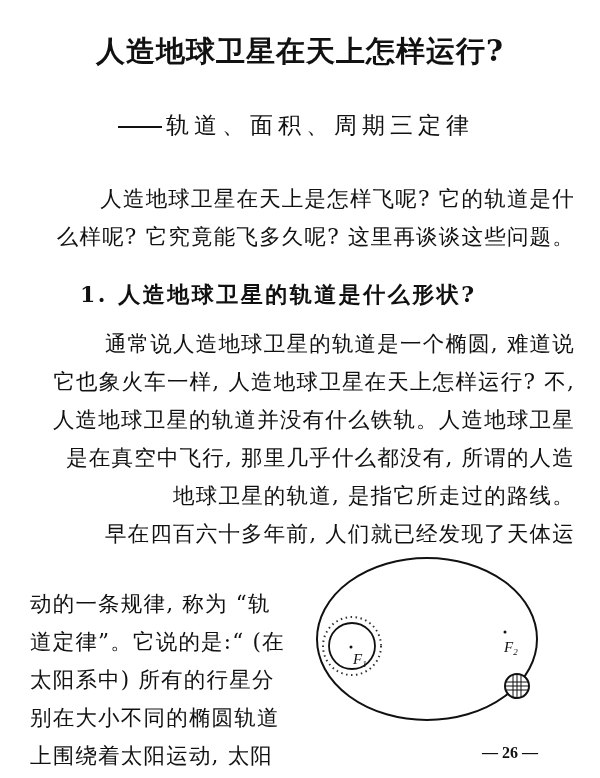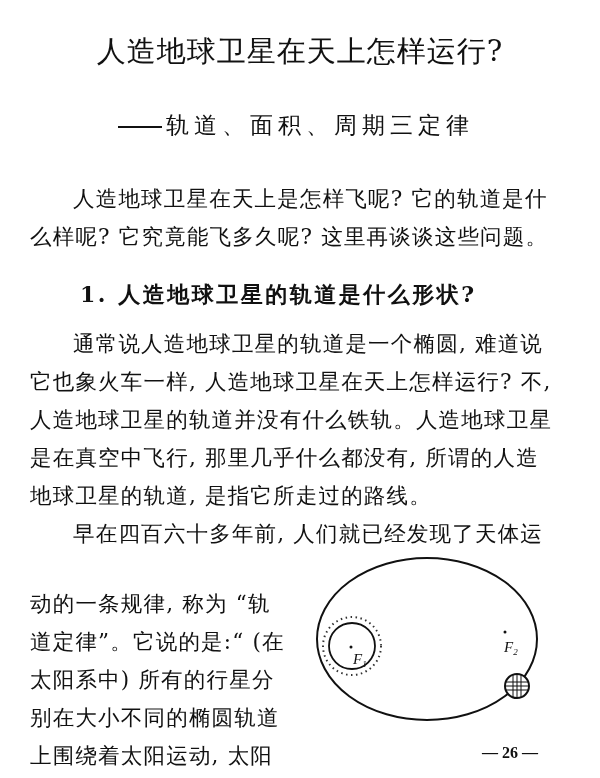--- a/index.html
+++ b/index.html
@@ -1,24 +1,24 @@
 <!DOCTYPE html>
 <html><head>
 <meta charset="utf-8">
 <style>
   html, body { margin: 0; padding: 0; background: #ffffff; }
   body { width: 600px; height: 778px; position: relative; overflow: hidden;
          font-family: "DejaVu Serif", "Liberation Serif", serif; color: #111; }
   .title { position: absolute; left: 0; width: 600px; top: 32px; text-align: center;
-           font-size: 29px; font-weight: normal; letter-spacing: 1px; }
+           font-size: 29px; font-weight: bold; letter-spacing: 1px; }
   .subtitle { position: absolute; left: 118px; top: 110px; font-size: 23px; letter-spacing: 5px; }
   .subtitle .dash { display: inline-block; width: 44px; height: 2px; background: #111;
                     vertical-align: middle; margin-right: 4px; }
   .para { position: absolute; left: 30px; width: 545px; font-size: 21.5px; line-height: 38px;
-          letter-spacing: 1.2px; }
+          letter-spacing: 1.2px; text-align: right; }
   .line { white-space: nowrap; display: block; }
   .indent { padding-left: 43px; }
   .section-heading { position: absolute; left: 80px; top: 280px; font-size: 22px; font-weight: bold;
                      letter-spacing: 2.5px; }
   .narrow { position: absolute; left: 30px; width: 262px; font-size: 21.5px; line-height: 38px;
             letter-spacing: 1.2px; }
   .figure { position: absolute; left: 300px; top: 540px; width: 300px; height: 200px; }
   .page-num { position: absolute; left: 482px; top: 744px; font-size: 16px; font-weight: bold;
               font-family: "Liberation Serif", serif; }
 </style>

